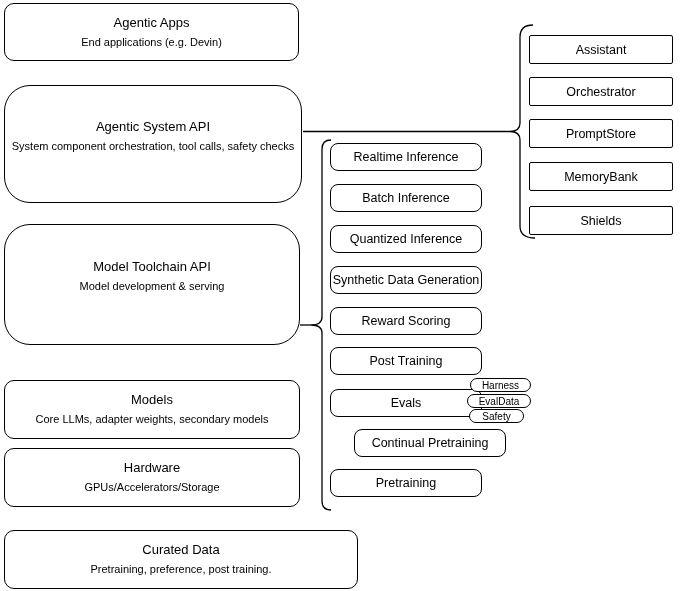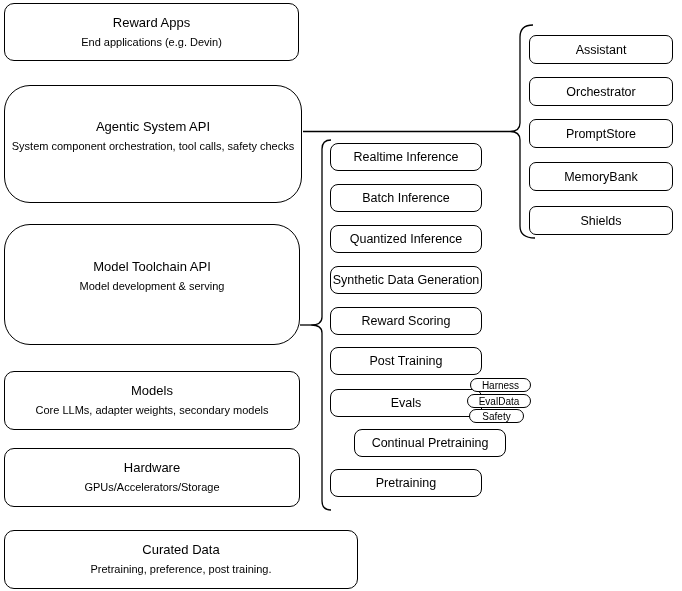--- a/index.html
+++ b/index.html
@@ -18,56 +18,56 @@
   .tall{padding-bottom:16px;}
   .title{font-size:13px;line-height:1.25;white-space:nowrap;}
   .sub{font-size:11px;line-height:1.3;margin-top:4px;white-space:nowrap;}
   .chip{
     position:absolute;box-sizing:border-box;background:#ffffff;
     border:1.3px solid #000000;border-radius:8px;display:flex;
     align-items:center;justify-content:center;text-align:center;
     font-size:12.5px;white-space:nowrap;z-index:2;
   }
   .mid{left:330px;width:152px;height:28px;}
-  .right{left:529px;width:144px;height:29px;border-radius:7px;}
+  .right{left:529px;width:144px;height:29px;border-radius:2px;}
   .pill{
     position:absolute;box-sizing:border-box;background:#ffffff;
     border:1.2px solid #000000;border-radius:8px;display:flex;
     align-items:center;justify-content:center;font-size:10px;
     white-space:nowrap;z-index:3;height:14px;
   }
 </style>
 </head>
 <body>
 
 <div class="canvas">
 
   <svg class="overlay" width="682" height="591" viewBox="0 0 682 591">
     <line x1="303" y1="131.5" x2="510" y2="131.5" stroke="#000" stroke-width="1.3"></line>
     <line x1="300" y1="325" x2="311" y2="325" stroke="#000" stroke-width="1.3"></line>
     <path d="M 331 140 Q 322 140 322 149 L 322 317 Q 322 325 311 325 Q 322 325 322 333 L 322 501 Q 322 510 331 510" fill="none" stroke="#000" stroke-width="1.3"></path>
     <path d="M 533 25 Q 520 25 520 37 L 520 123 Q 520 131.5 510 131.5 Q 520 131.5 520 140 L 520 226 Q 520 238 535 238" fill="none" stroke="#000" stroke-width="1.3"></path>
   </svg>
 
   <div class="node r-sm" style="left:4px;top:3px;width:295px;height:58px;">
-    <div class="title">Reward Apps</div>
+    <div class="title">Agentic Apps</div>
     <div class="sub">End applications (e.g. Devin)</div>
   </div>
 
   <div class="node r-lg tall" style="left:4px;top:85px;width:298px;height:118px;">
     <div class="title">Agentic System API</div>
     <div class="sub">System component orchestration, tool calls, safety checks</div>
   </div>
 
   <div class="node r-lg tall" style="left:4px;top:224px;width:296px;height:121px;">
     <div class="title">Model Toolchain API</div>
     <div class="sub">Model development &amp; serving</div>
   </div>
 
-  <div class="node r-sm" style="left:4px;top:371px;width:296px;height:59px;">
+  <div class="node r-sm" style="left:4px;top:380px;width:296px;height:59px;">
     <div class="title">Models</div>
     <div class="sub">Core LLMs, adapter weights, secondary models</div>
   </div>
 
   <div class="node r-sm" style="left:4px;top:448px;width:296px;height:59px;">
     <div class="title">Hardware</div>
     <div class="sub">GPUs/Accelerators/Storage</div>
   </div>
 
   <div class="node r-sm" style="left:4px;top:530px;width:354px;height:59px;">

